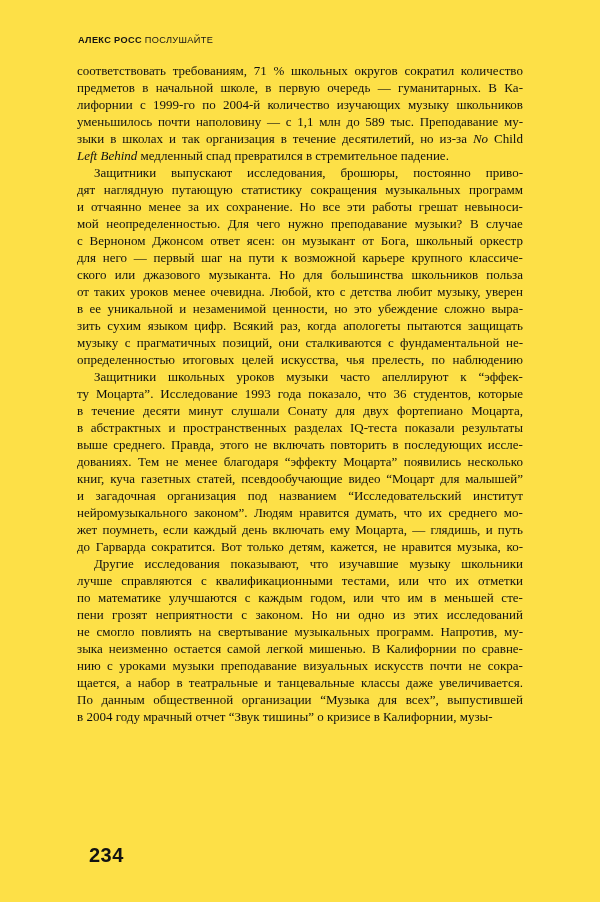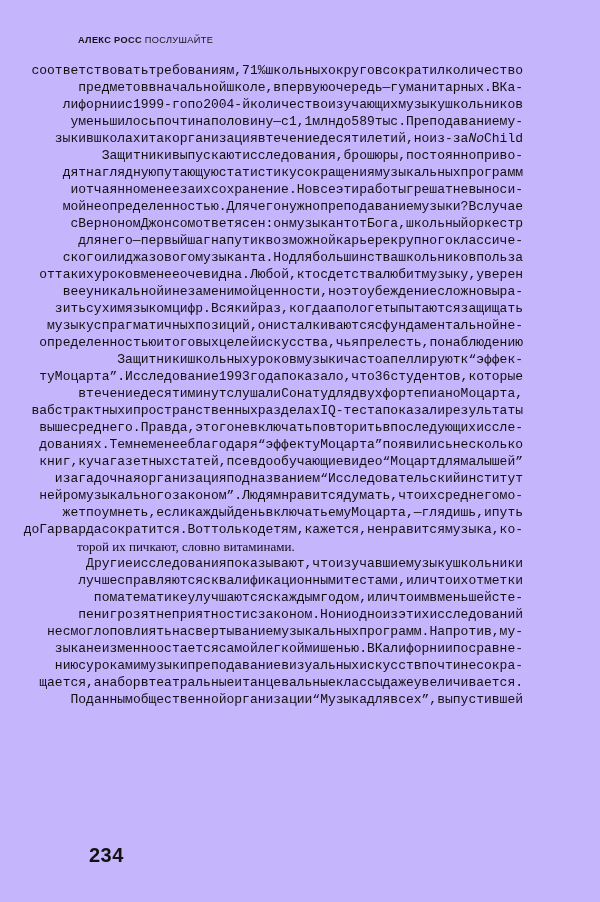--- a/index.html
+++ b/index.html
@@ -15,21 +15,21 @@
     overflow: hidden;
     position: relative;
   }
 
   .page {
     position: absolute;
     left: 0;
     top: 0;
     width: 600px;
     height: 902px;
-    background: #c4b5fd;
+    background: #fde047;
   }
 
   
   .running-head {
     position: absolute;
     left: 78px;
     top: 35px;
     font-family: "Liberation Sans", "DejaVu Sans", sans-serif;
     font-size: 9.2px;
     letter-spacing: 0.35px;
@@ -64,23 +64,22 @@
 
   p.para .ln {
     display: block;
     white-space: nowrap;
   }
 
   
   p.para .ln.just {
     display: flex;
     flex-direction: row;
-    justify-content: flex-end;
+    justify-content: space-between;
     white-space: nowrap;
-    font-family: Liberation Mono, monospace;
   }
   p.para .ln.just > span.w {
     white-space: pre;
   }
   p.para .ln.last {
     display: block;
   }
 
   .indent {
     display: inline-block;
@@ -172,20 +171,21 @@
           <span class="w"><span>так</span></span>
           <span class="w"><span>организация</span></span>
           <span class="w"><span>в</span></span>
           <span class="w"><span>течение</span></span>
           <span class="w"><span>десятилетий,</span></span>
           <span class="w"><span>но</span></span>
           <span class="w"><span>из-за</span></span>
           <span class="w"><span><i class="it">No</i></span></span>
           <span class="w"><span>Child</span></span>
         </span>
+        <span class="ln last"><span><i class="it">Left Behind</i> медленный спад превратился в стремительное падение.</span></span>
       </p>
       <p class="para">
         <span class="ln just">
           <span class="w"><span class="indent"></span><span>Защитники</span></span>
           <span class="w"><span>выпускают</span></span>
           <span class="w"><span>исследования,</span></span>
           <span class="w"><span>брошюры,</span></span>
           <span class="w"><span>постоянно</span></span>
           <span class="w"><span>приво-</span></span>
         </span>
@@ -441,21 +441,20 @@
           <span class="w"><span>сократится.</span></span>
           <span class="w"><span>Вот</span></span>
           <span class="w"><span>только</span></span>
           <span class="w"><span>детям,</span></span>
           <span class="w"><span>кажется,</span></span>
           <span class="w"><span>не</span></span>
           <span class="w"><span>нравится</span></span>
           <span class="w"><span>музыка,</span></span>
           <span class="w"><span>ко-</span></span>
         </span>
-        <span class="ln last"><span>торой их пичкают, словно витаминами.</span></span>
       </p>
       <p class="para">
         <span class="ln just">
           <span class="w"><span class="indent"></span><span>Другие</span></span>
           <span class="w"><span>исследования</span></span>
           <span class="w"><span>показывают,</span></span>
           <span class="w"><span>что</span></span>
           <span class="w"><span>изучавшие</span></span>
           <span class="w"><span>музыку</span></span>
           <span class="w"><span>школьники</span></span>
@@ -548,18 +547,19 @@
         <span class="ln just">
           <span class="w"><span>По</span></span>
           <span class="w"><span>данным</span></span>
           <span class="w"><span>общественной</span></span>
           <span class="w"><span>организации</span></span>
           <span class="w"><span>“Музыка</span></span>
           <span class="w"><span>для</span></span>
           <span class="w"><span>всех”,</span></span>
           <span class="w"><span>выпустившей</span></span>
         </span>
+        <span class="ln last"><span>в 2004 году мрачный отчет “Звук тишины” о кризисе в Калифорнии, музы-</span></span>
       </p>
     </div>
 
   <div class="folio">234</div>
 
 </div>
 
 </body></html>

